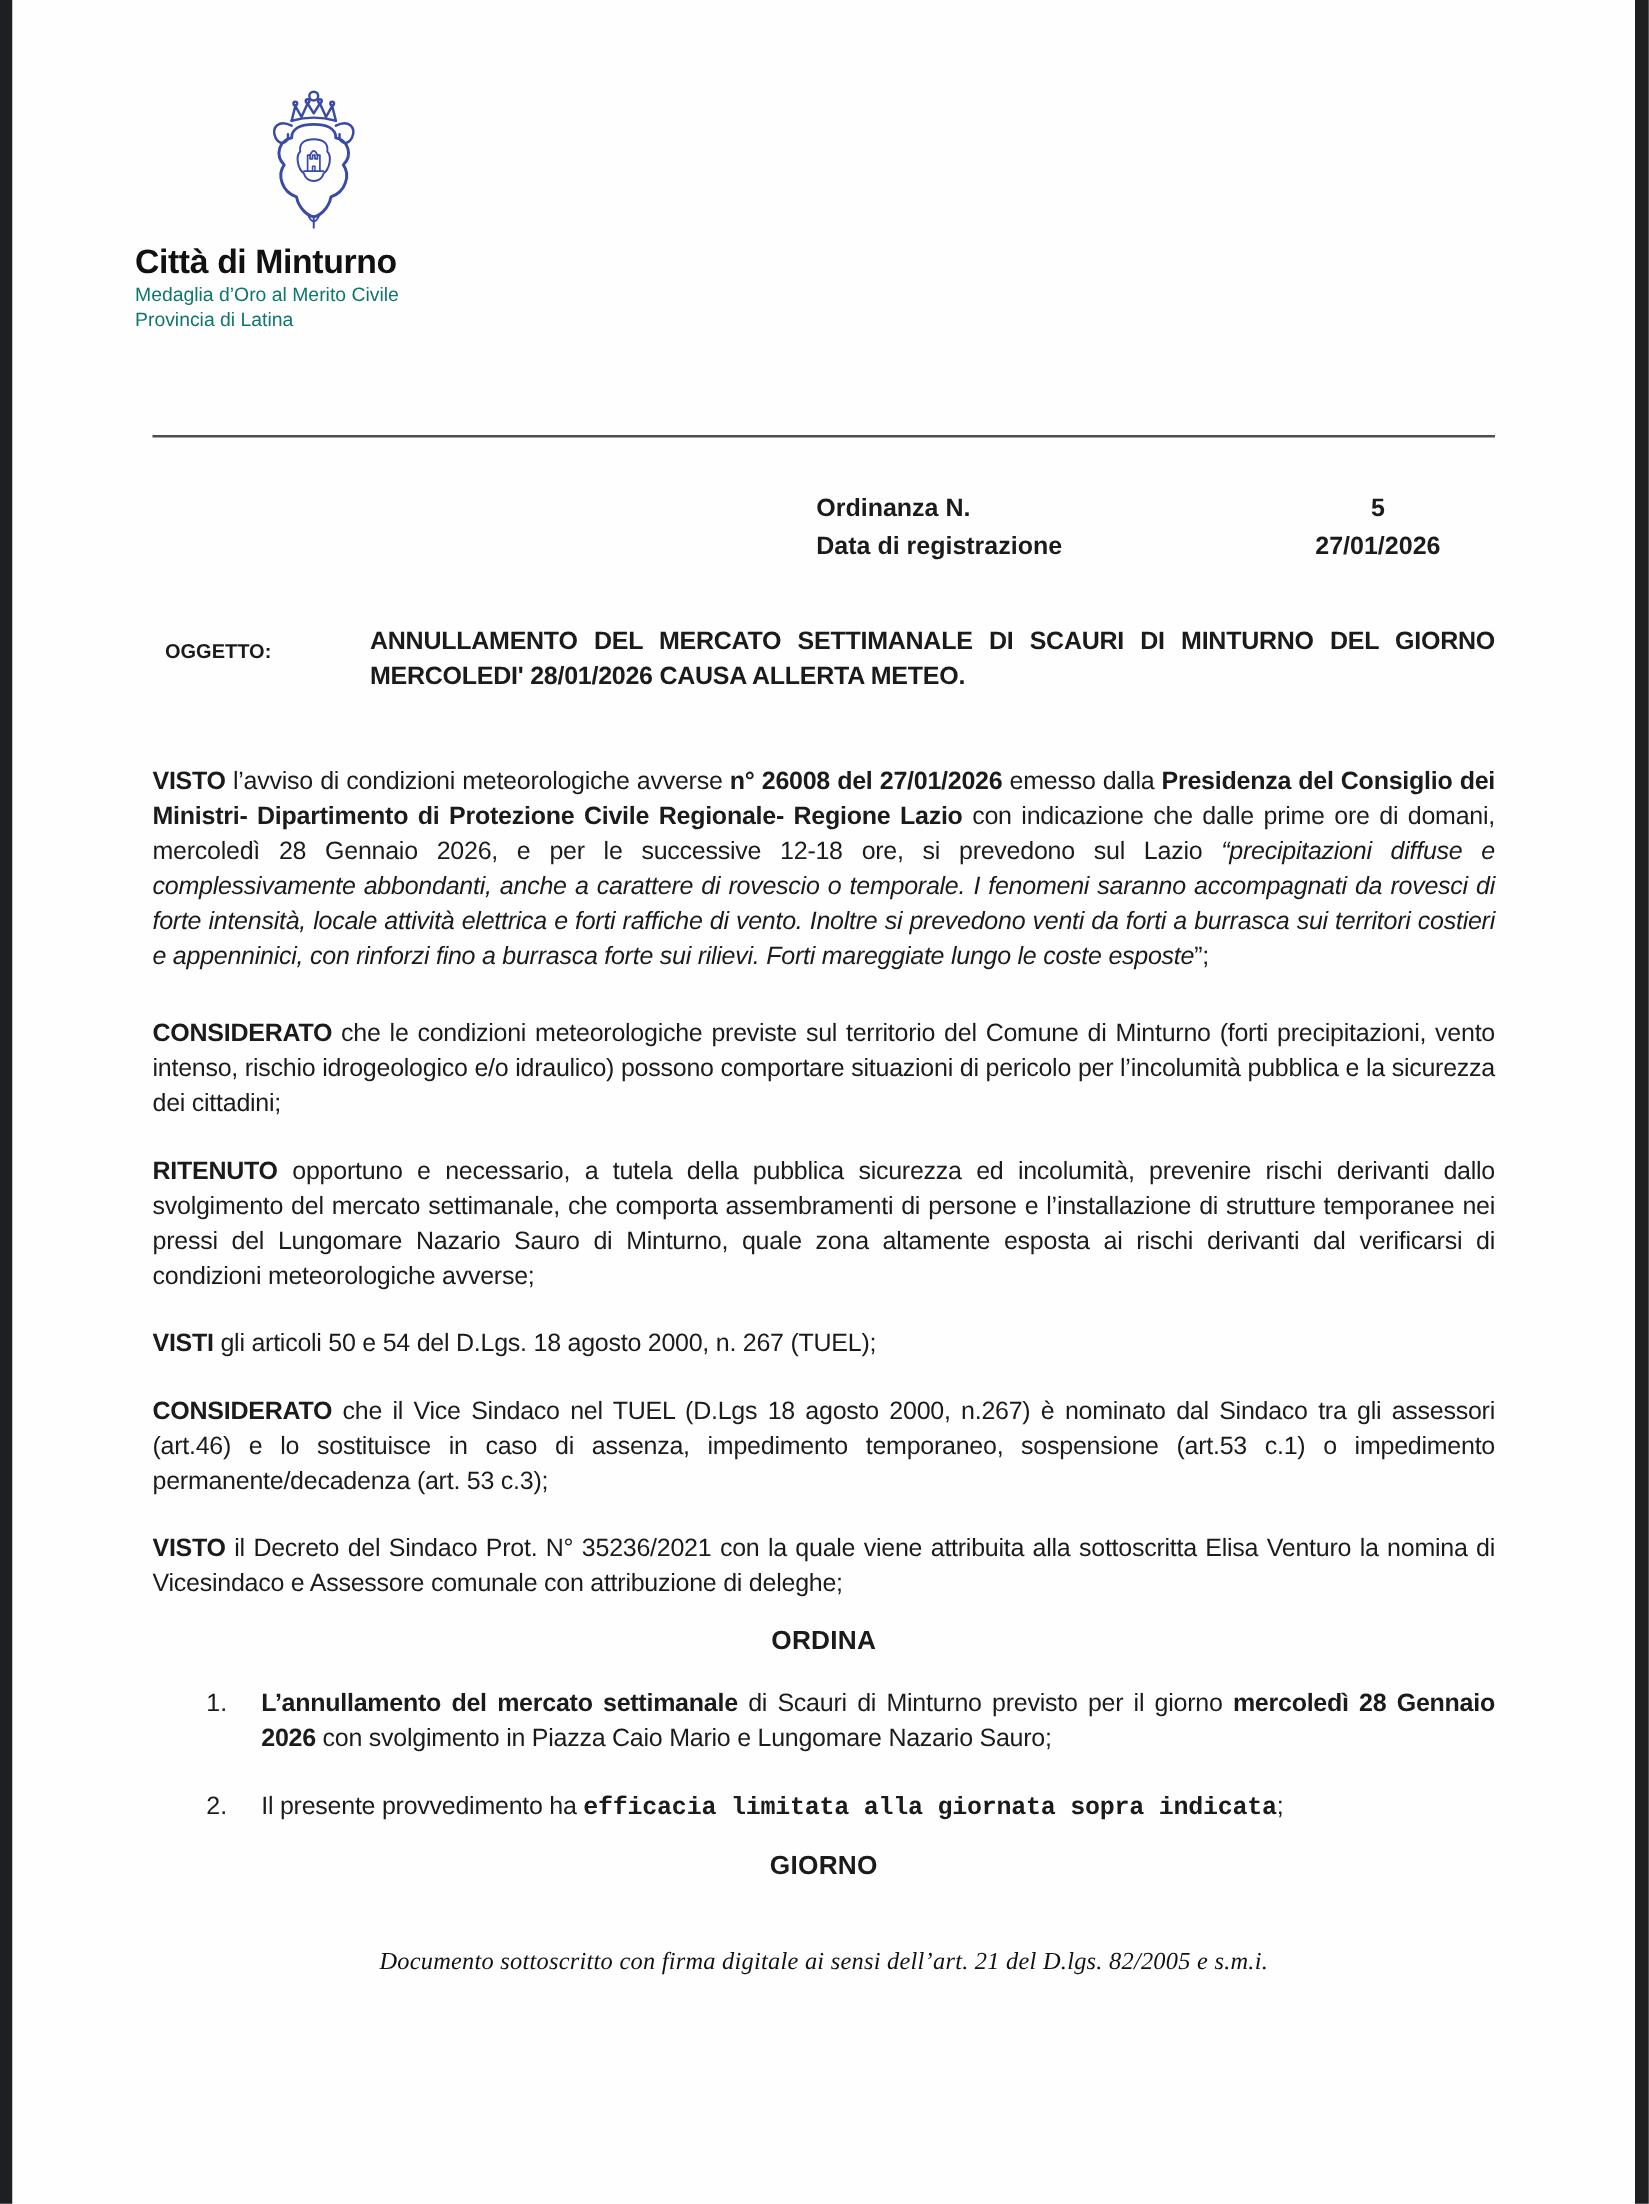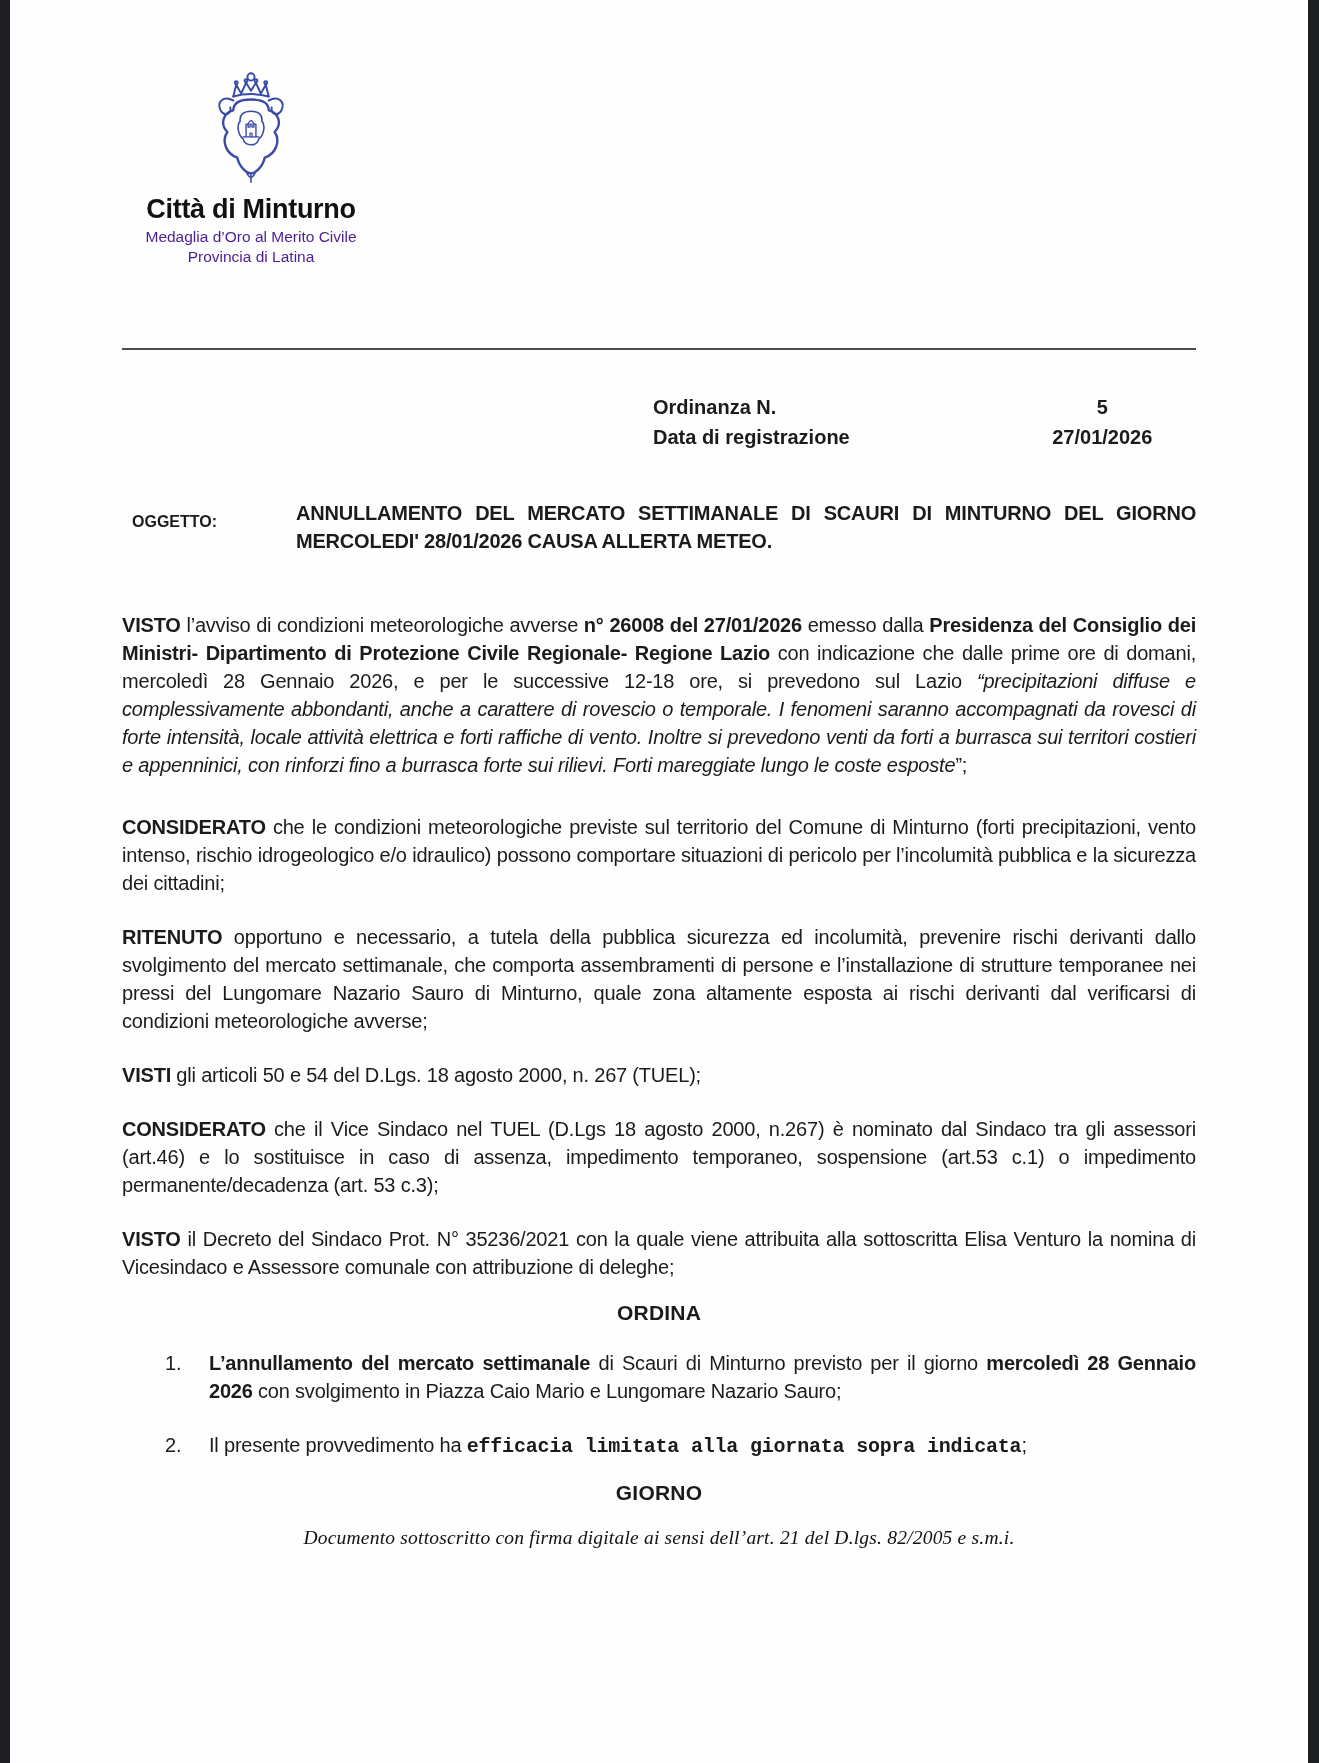--- a/index.html
+++ b/index.html
@@ -7,44 +7,44 @@
     width:1319px;height:1763px;position:relative;background:#ffffff;
     overflow:hidden;font-family:"Liberation Sans",sans-serif;color:#1b1b1b;
   }
   .bar{position:absolute;top:0;height:100%;background:#1d1f23;}
   .bar-left{left:0;width:10px;}
   .bar-right{right:0;width:11px;}
   .page{
     position:absolute;left:10px;right:11px;top:0;bottom:0;background:#fefefe;
     padding:70px 112px 0 112px;box-sizing:border-box;
   }
-  .header{width:286px;margin-left:-14px;text-align:center;}
+  .header{width:286px;margin-left:-14px;text-align:left;}
   .crest{display:block;margin:0 auto;}
   .city{font-size:27px;font-weight:bold;color:#111;margin-top:2px;line-height:30px;letter-spacing:-0.3px;}
-  .sub{font-size:15.5px;line-height:19px;color:#4c1d95;margin-top:3px;}
+  .sub{font-size:15.5px;line-height:19px;color:#0f766e;margin-top:3px;}
   .sub + .sub{margin-top:1px;}
   .divider{height:2px;background:#4d4d4d;margin-top:82px;}
   .meta{margin-top:42px;font-weight:bold;font-size:20px;line-height:30px;}
   .meta-row{display:flex;gap:40px;}
   .meta-label{margin-left:531px;width:320px;}
   .meta-value{width:190px;text-align:center;}
   .subject{display:flex;align-items:center;margin-top:36px;}
   .subject-label{width:164px;padding-left:10px;font-weight:bold;font-size:16px;flex:0 0 auto;}
   .subject-text{flex:1;font-weight:bold;font-size:20px;line-height:28px;text-align:justify;letter-spacing:-0.2px;margin-top:11px;}
   .body-par{font-size:20px;line-height:28px;text-align:justify;letter-spacing:-0.2px;margin:34px 0 0 0;}
   .body-par.first{margin-top:56px;}
   .body-par.tight{margin-top:26px;}
   .heading{text-align:center;font-weight:bold;font-size:21px;margin-top:18px;letter-spacing:0.2px;line-height:28px;}
   .olist{margin-top:22px;}
   .oli{display:flex;margin-top:26px;}
   .oli:first-child{margin-top:0;}
   .oli-num{margin-left:43px;width:44px;font-size:20px;line-height:28px;flex:0 0 auto;}
   .oli-text{flex:1;font-size:20px;line-height:28px;text-align:justify;letter-spacing:-0.2px;}
   .footer-note{
-    margin-top:20px;text-align:center;font-family:"Liberation Serif",serif;
+    margin-top:52px;text-align:center;font-family:"Liberation Serif",serif;
     font-style:italic;font-size:19.5px;color:#121212;letter-spacing:0.2px;
   }
 </style>
 </head>
 <body>
 
 <div class="bar bar-left"></div>
 <div class="bar bar-right"></div>
 
 <div class="page">

